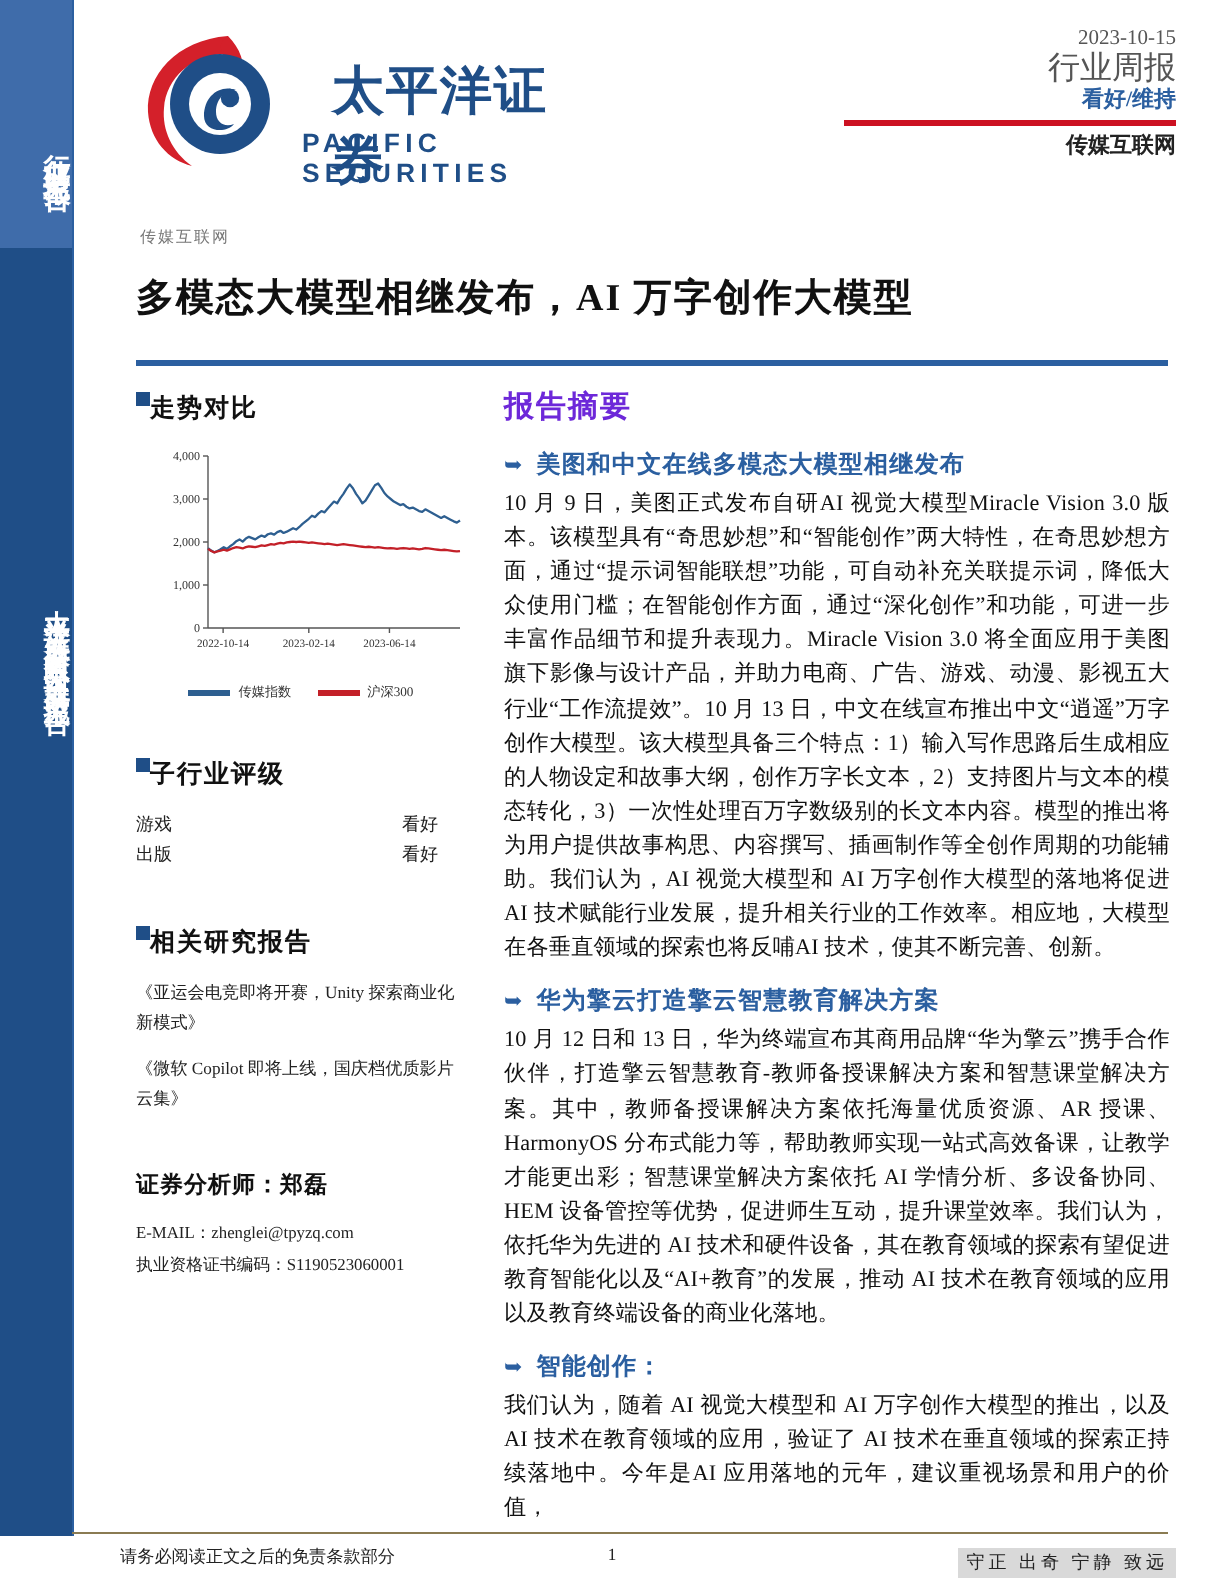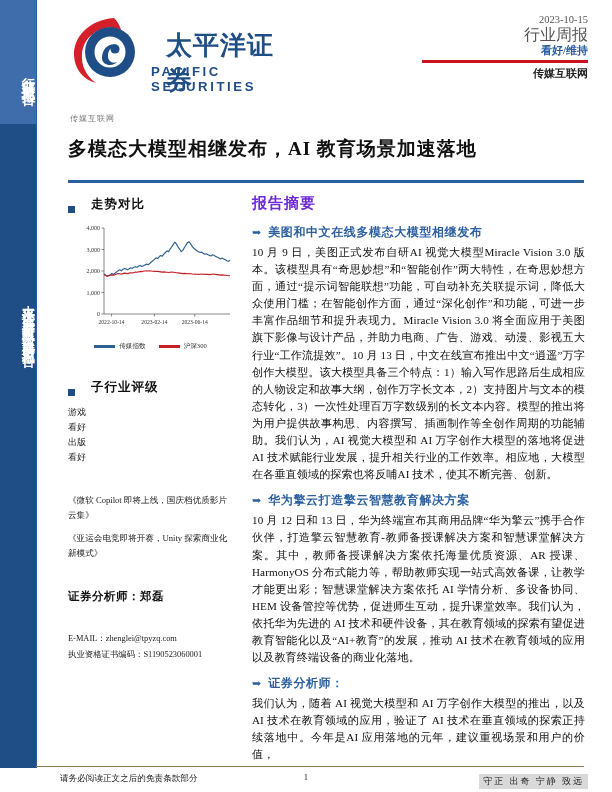--- a/index.html
+++ b/index.html
@@ -46,39 +46,39 @@
 
   .sector-tag{position:absolute;left:70px;top:113px;font-size:8px;color:#777;letter-spacing:1px;}
 
   .doc-title{position:absolute;left:68px;top:136px;width:500px;font-size:19px;font-weight:bold;color:#111;letter-spacing:1px;}
   .title-rule{position:absolute;left:68px;top:180px;width:516px;height:3px;background:#2b5fa0;}
 
   
   .col-left{position:absolute;left:68px;top:196px;width:165px;}
   .col-right{position:absolute;left:252px;top:194px;width:333px;}
 
-  .blk-head{display:flex;align-items:flex-end;gap:16px;margin-bottom:9px;}
+  .blk-head{display:flex;align-items:flex-start;gap:0;margin-bottom:9px;}
   .blk-sq{width:7px;height:7px;background:#1f4e87;display:inline-block;}
   .blk-title{font-size:12.5px;font-weight:bold;color:#111;letter-spacing:1px;}
 
   
   .chart-box{width:165px;height:118px;position:relative;margin-bottom:2px;}
   .chart-legend{display:flex;justify-content:center;gap:13px;margin-top:1px;}
   .lg-item{display:flex;align-items:center;gap:4px;}
   .lg-line{width:21px;height:2.4px;display:inline-block;}
   .lg-label{font-size:6.6px;color:#333;}
 
   
-  .rate-row{display:flex;justify-content:space-between;font-size:9px;color:#222;line-height:15px;padding-right:14px;flex-direction:column;}
+  .rate-row{display:flex;justify-content:space-between;font-size:9px;color:#222;line-height:15px;padding-right:14px;}
 
   
   .rel-item{font-size:8.6px;color:#222;line-height:14.5px;margin-bottom:9px;}
 
   
-  .an-name{font-size:11.5px;font-weight:bold;color:#111;margin-bottom:27px;letter-spacing:.5px;}
+  .an-name{font-size:11.5px;font-weight:bold;color:#111;margin-bottom:9px;letter-spacing:.5px;}
   .an-line{font-size:8.4px;color:#222;line-height:16px;}
 
   .sec-gap{height:28px;}
   .sec-gap-s{height:20px;}
 
   
   .rpt-head{font-size:15px;font-weight:bold;color:#6d28d9;letter-spacing:1px;margin-bottom:11px;}
   .sub-head{display:flex;align-items:baseline;gap:7px;margin:0 0 3px 0;}
   .arrow{color:#2b5fa0;font-size:11px;line-height:1;}
   .sub-title{font-size:12px;font-weight:bold;color:#2b5fa0;letter-spacing:.6px;}
@@ -120,21 +120,21 @@
 
   <div class="hdr-right">
     <div class="hdr-date">2023-10-15</div>
     <div class="hdr-kind">行业周报</div>
     <div class="hdr-rating">看好/维持</div>
     <div class="hdr-redline"></div>
     <div class="hdr-sector">传媒互联网</div>
   </div>
 
   <div class="sector-tag">传媒互联网</div>
-  <div class="doc-title">多模态大模型相继发布，AI 教育场景加速落地</div>
+  <div class="doc-title">多模态大模型相继发布，AI 万字创作大模型</div>
   <div class="title-rule"></div>
 
   <div class="col-left">
 
     <div class="blk-head">
       <span class="blk-sq"></span>
       <span class="blk-title">走势对比</span>
     </div>
 
     <div class="chart-box">
@@ -182,22 +182,26 @@
       <span>游戏</span>
       <span>看好</span>
     </div>
     <div class="rate-row">
       <span>出版</span>
       <span>看好</span>
     </div>
 
     <div class="sec-gap"></div>
 
+    <div class="blk-head">
+      <span class="blk-sq"></span>
+      <span class="blk-title">相关研究报告</span>
+    </div>
+    <div class="rel-item">《亚运会电竞即将开赛，Unity 探索商业化新模式》</div>
     <div class="rel-item">《微软 Copilot 即将上线，国庆档优质影片云集》</div>
-    <div class="rel-item">《亚运会电竞即将开赛，Unity 探索商业化新模式》</div>
 
     <div class="sec-gap-s"></div>
 
     <div class="an-name">证券分析师：郑磊</div>
     <div class="an-line">E-MAIL：zhenglei@tpyzq.com</div>
     <div class="an-line">执业资格证书编码：S1190523060001</div>
   </div>
 
   <div class="col-right">
     <div class="rpt-head">报告摘要</div>
@@ -214,21 +218,21 @@
       <div class="sub-head">
         <span class="arrow">➥</span>
         <span class="sub-title">华为擎云打造擎云智慧教育解决方案</span>
       </div>
       <p class="para">10 月 12 日和 13 日，华为终端宣布其商用品牌“华为擎云”携手合作伙伴，打造擎云智慧教育-教师备授课解决方案和智慧课堂解决方案。其中，教师备授课解决方案依托海量优质资源、AR 授课、HarmonyOS 分布式能力等，帮助教师实现一站式高效备课，让教学才能更出彩；智慧课堂解决方案依托 AI 学情分析、多设备协同、HEM 设备管控等优势，促进师生互动，提升课堂效率。我们认为，依托华为先进的 AI 技术和硬件设备，其在教育领域的探索有望促进教育智能化以及“AI+教育”的发展，推动 AI 技术在教育领域的应用以及教育终端设备的商业化落地。</p>
     </div>
 
     <div>
       <div class="sub-head">
         <span class="arrow">➥</span>
-        <span class="sub-title">证券分析师：</span>
+        <span class="sub-title">智能创作：</span>
       </div>
       <p class="para">我们认为，随着 AI 视觉大模型和 AI 万字创作大模型的推出，以及 AI 技术在教育领域的应用，验证了 AI 技术在垂直领域的探索正持续落地中。今年是AI 应用落地的元年，建议重视场景和用户的价值，</p>
     </div>
   </div>
 
   <div class="foot-rule"></div>
   <div class="foot-left">请务必阅读正文之后的免责条款部分</div>
   <div class="foot-page">1</div>
   <div class="foot-right">守正 出奇 宁静 致远</div>
 </div>

